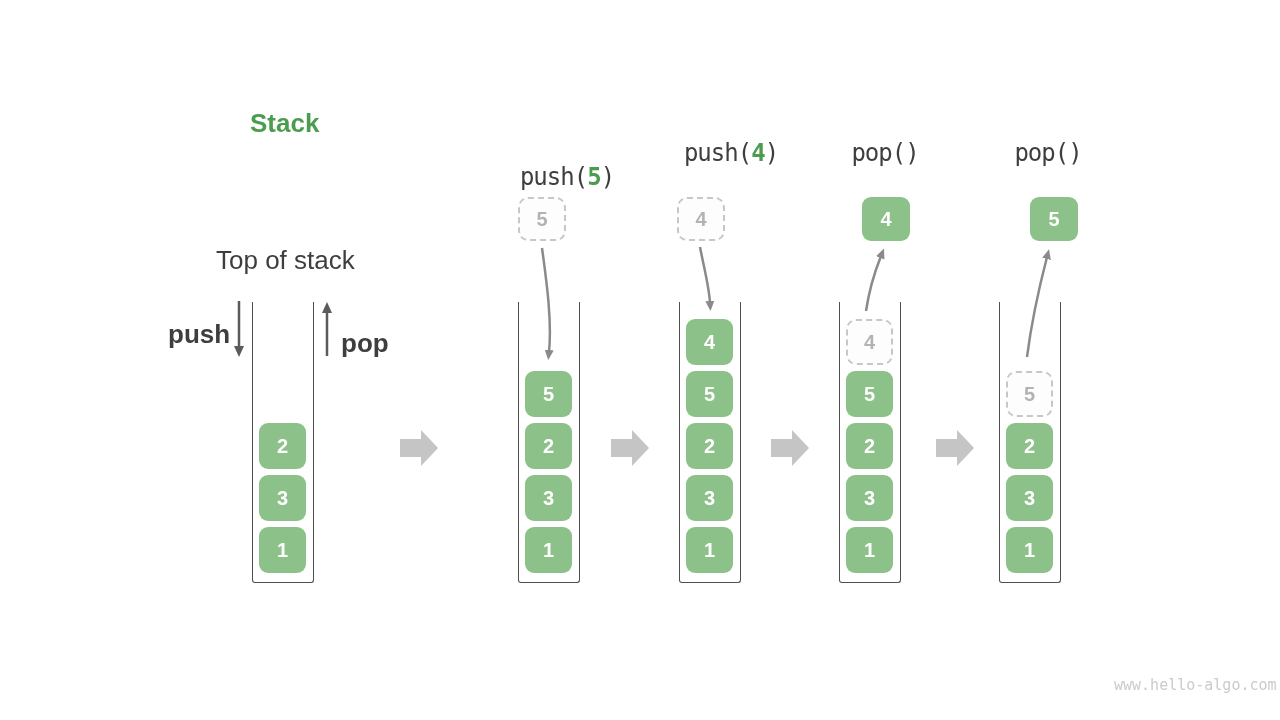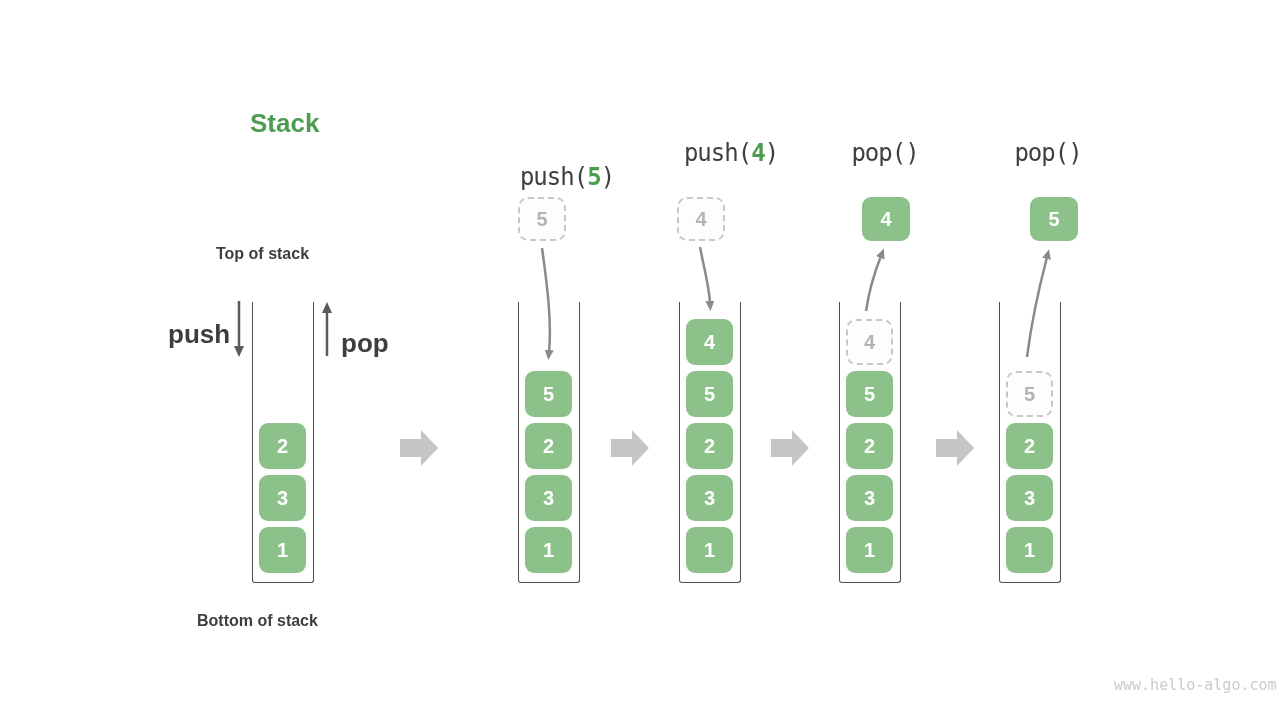--- a/index.html
+++ b/index.html
@@ -5,21 +5,21 @@
   html,body{margin:0;padding:0;background:#fff;}
   #canvas{
     position:relative;width:1280px;height:720px;background:#ffffff;
     font-family:"Liberation Sans", sans-serif;overflow:hidden;
   }
   .abs{position:absolute;}
   .title{
     font-size:26px;font-weight:bold;color:var(--green-accent);
     letter-spacing:0px;
   }
-  .blabel{font-size:16px;font-weight:bold;color:var(--text-dark);}
+  .blabel{font-size:26px;font-weight:normal;color:var(--text-dark);}
   .smlabel{font-size:26px;font-weight:bold;color:var(--text-dark);}
   .op{
     font-family:"DejaVu Sans Mono", monospace;
     font-size:24px;color:var(--text-dark);
     width:200px;text-align:center;letter-spacing:-1px;
   }
   .op .arg{color:var(--green-accent);font-weight:bold;}
   .container{
     border-left:1.5px solid var(--wall);
     border-right:1.5px solid var(--wall);
@@ -46,21 +46,20 @@
 </style>
 </head>
 <body>
 
 <div id="canvas" style="--green-solid: #8CC28A; --green-accent: #4C9C50; --text-dark: #3E3E3E; --wall: #4E4E4E; --thin-arrow: #8A8A8A; --push-pop-arrow: #5B5B5B; --big-arrow: #C5C5C5; --ghost-border: #C7C7C7; --ghost-bg: #FDFDFD; --ghost-text: #B3B3B3; --watermark: #CBCBCB;">
 
   <div class="abs title" style="left:250px;top:108px;">Stack</div>
 
   <div class="abs blabel" style="left:216px;top:245px;">Top of stack</div>
 
-  <div class="abs blabel" style="left:197px;top:612px;">Bottom of stack</div>
 
   <div class="abs smlabel" style="left:168px;top:319px;">push</div>
 
   <div class="abs smlabel" style="left:341px;top:328px;">pop</div>
 
   <svg width="1280" height="720">
     <defs>
       <marker id="headDark" markerUnits="userSpaceOnUse" markerWidth="12" markerHeight="11" refX="2" refY="5" orient="auto">
         <path d="M0,0 L11,5 L0,10 Z" style="fill:var(--push-pop-arrow);"></path>
       </marker>

